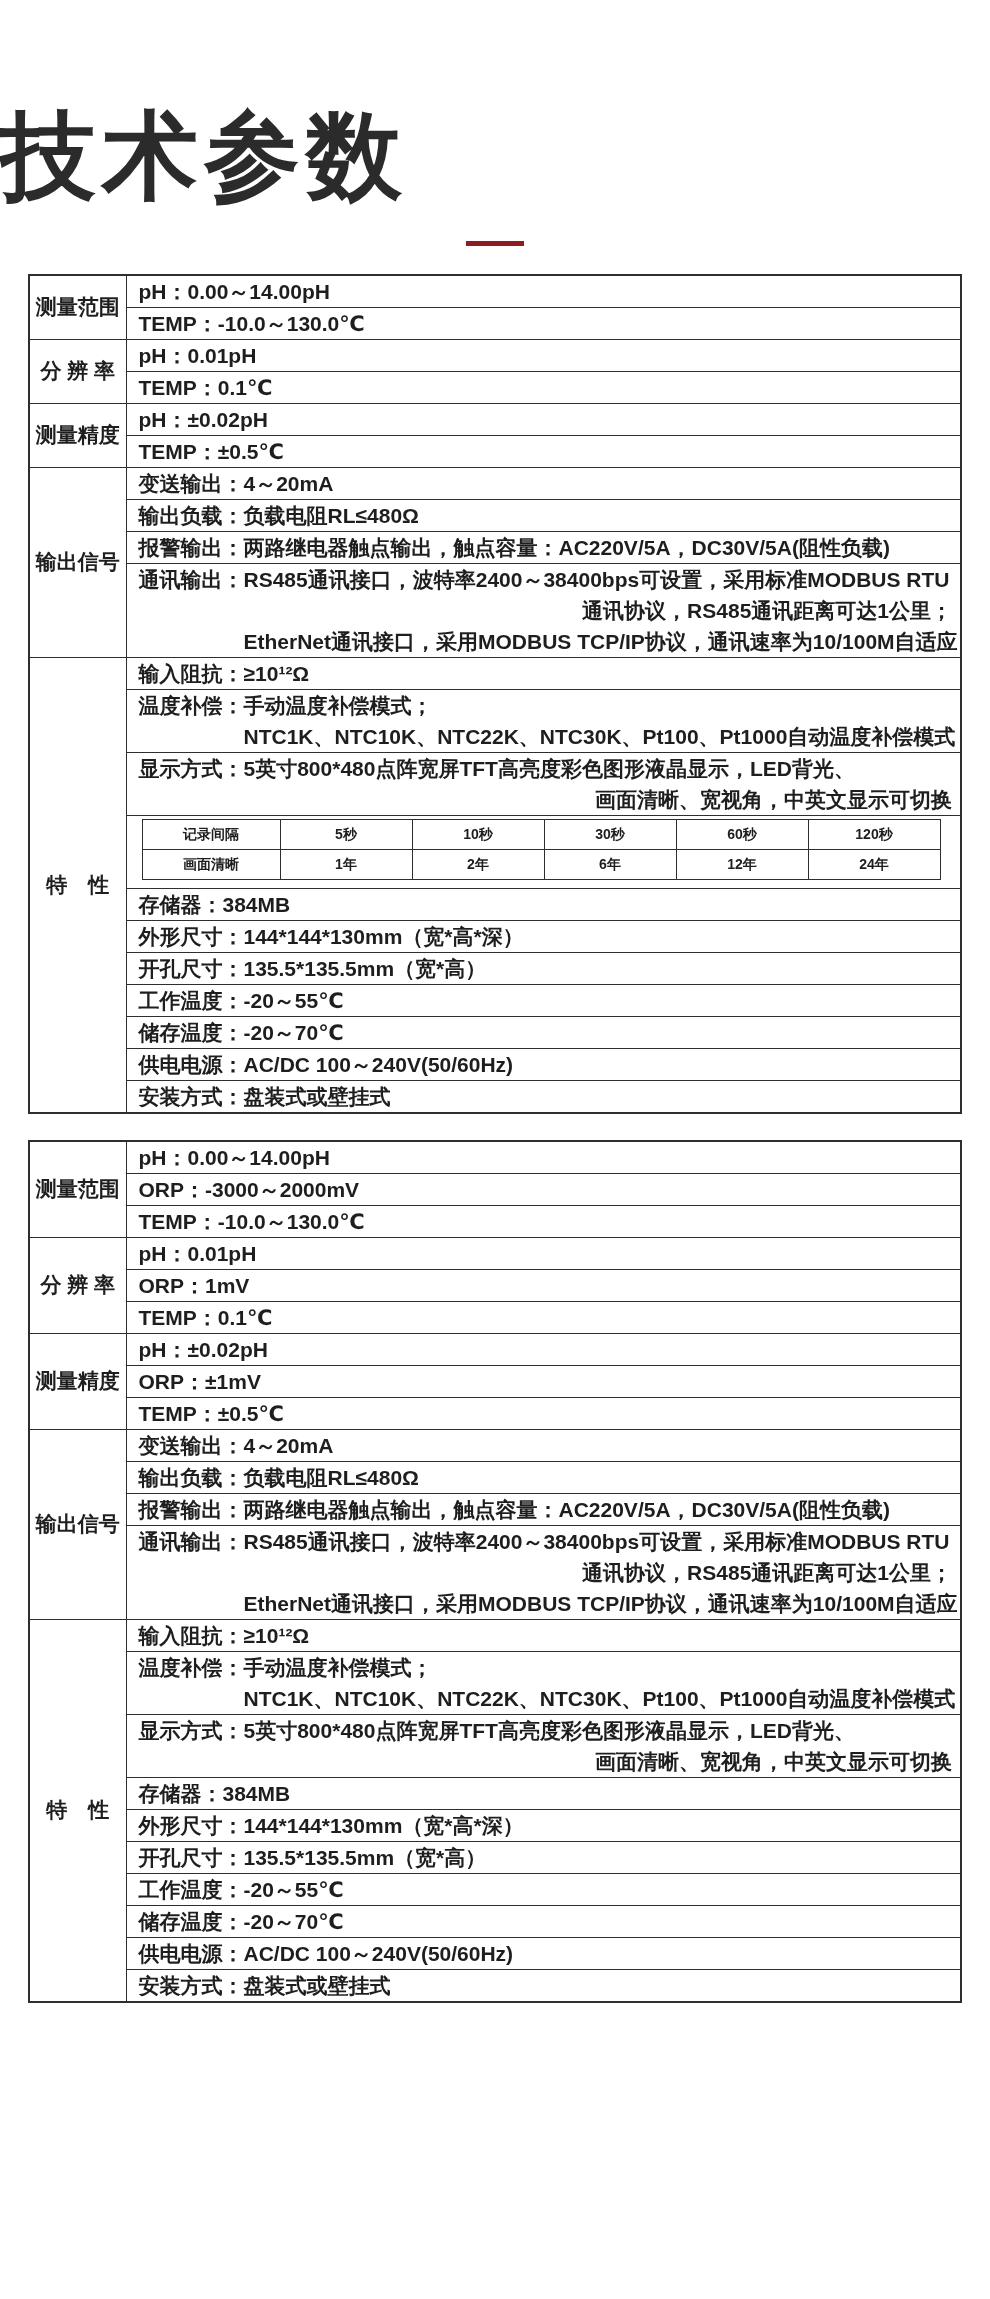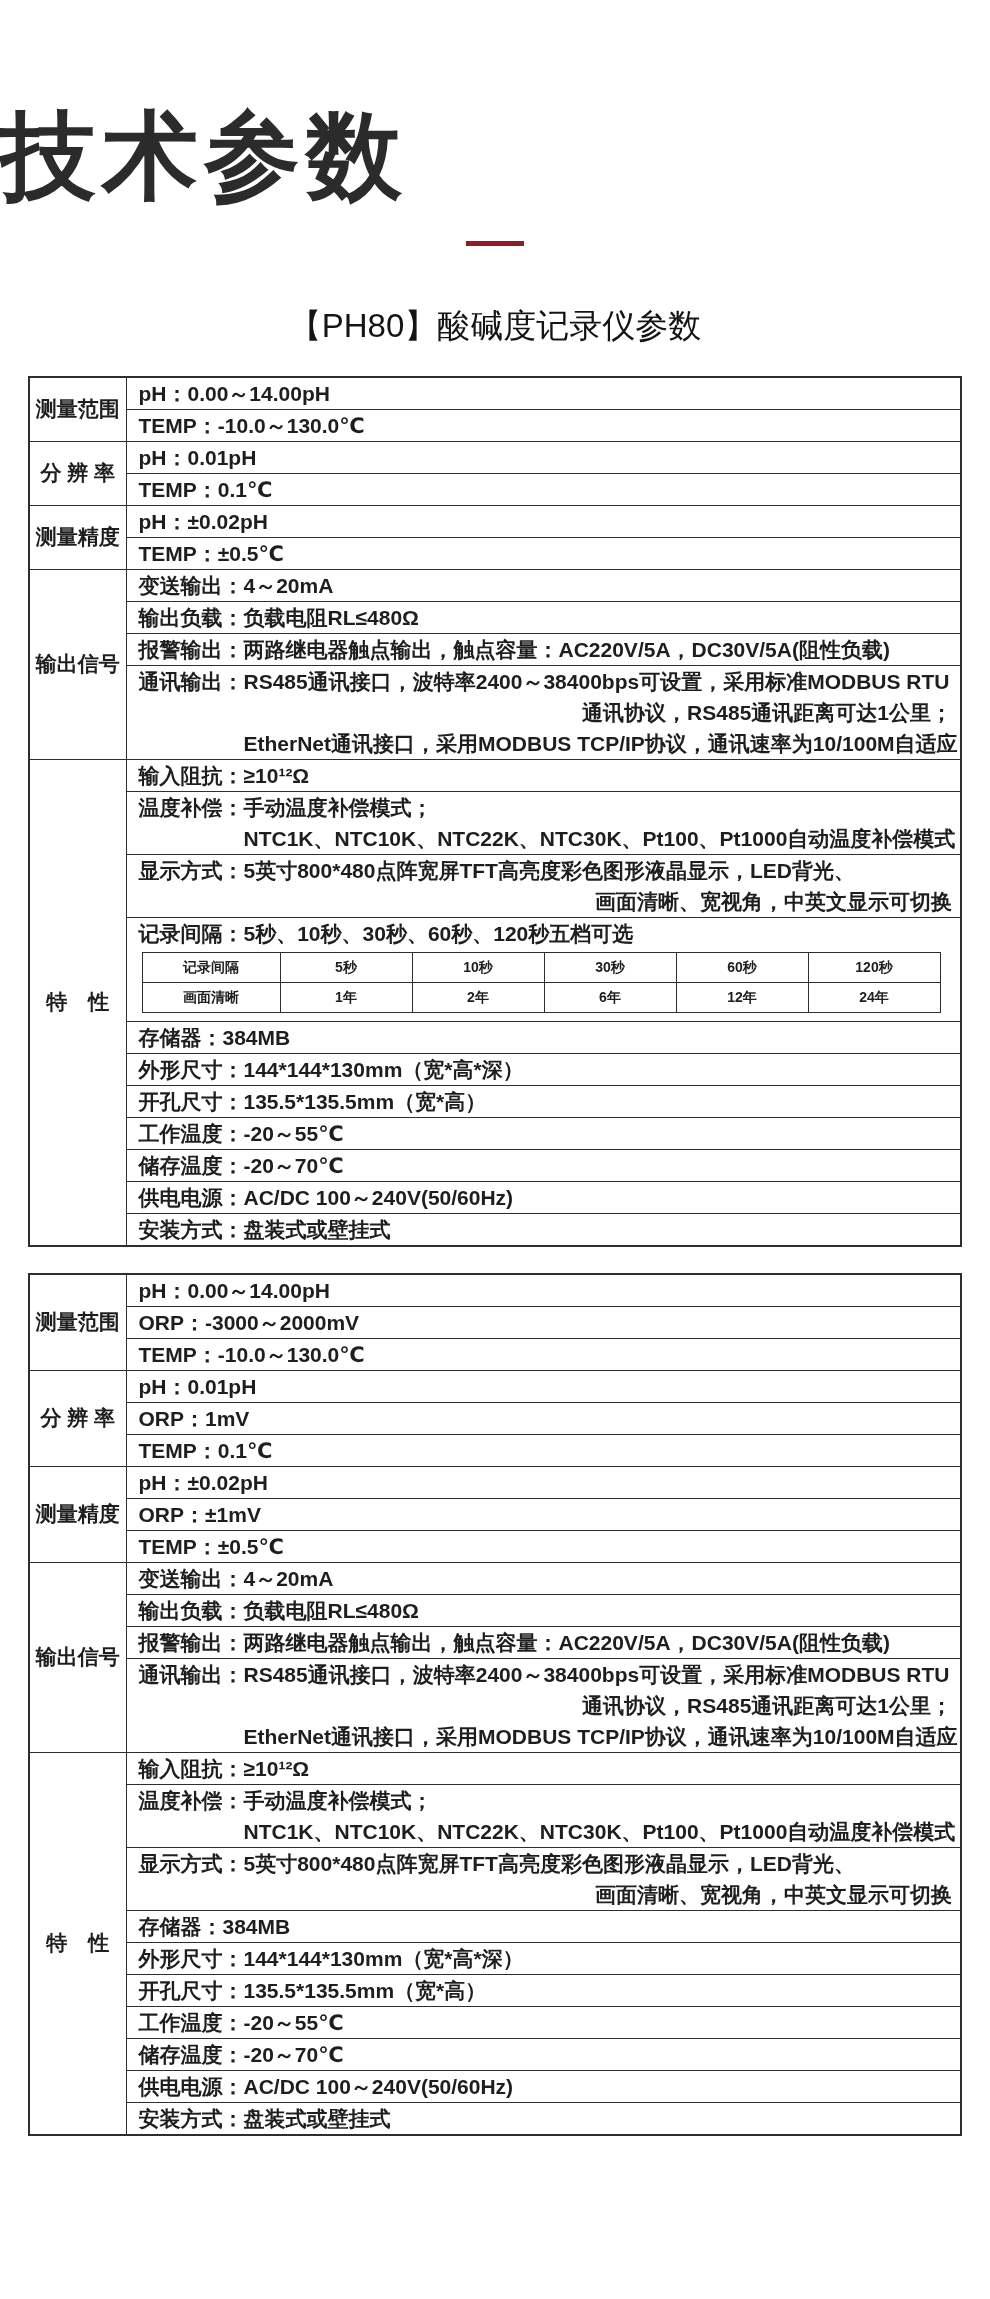--- a/index.html
+++ b/index.html
@@ -55,21 +55,20 @@
   }
 </style>
 </head>
 <body>
 
 <div>
 
   <h1 class="page-title">技术参数</h1>
   <div class="title-underline"></div>
 
-  <h2 class="section-title ph80">【PH80】酸碱度记录仪参数</h2>
 
   <table class="spec">
     <colgroup>
         <col style="width:97px">
         <col>
       </colgroup>
     <tbody>
       <tr>
         <td class="lab" rowspan="2">测量范围</td>
         <td class="val">
@@ -139,21 +138,20 @@
         </td>
       </tr>
       <tr>
         <td class="val">
           <div class="ln">显示方式：5英寸800*480点阵宽屏TFT高亮度彩色图形液晶显示，LED背光、</div>
           <div class="ln ind">画面清晰、宽视角，中英文显示可切换</div>
         </td>
       </tr>
       <tr>
         <td class="val">
-          <div class="ln">记录间隔：5秒、10秒、30秒、60秒、120秒五档可选</div>
           <table class="rec">
             <colgroup>
                 <col style="width:138px">
                 <col style="width:132px">
                 <col style="width:132px">
                 <col style="width:132px">
                 <col style="width:132px">
                 <col style="width:132px">
               </colgroup>
             <tbody>

